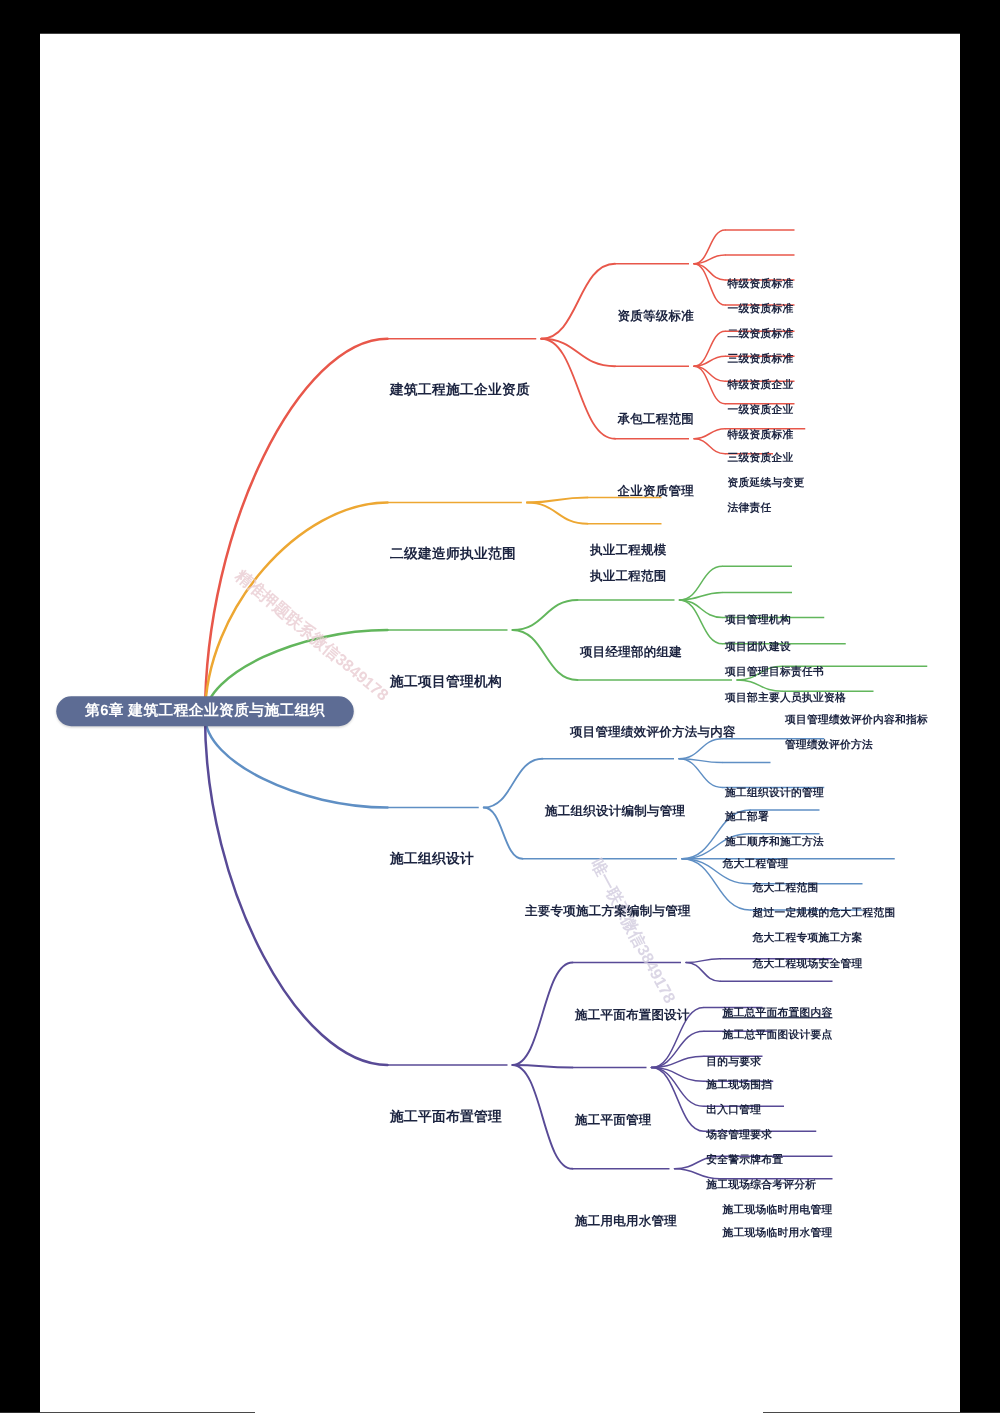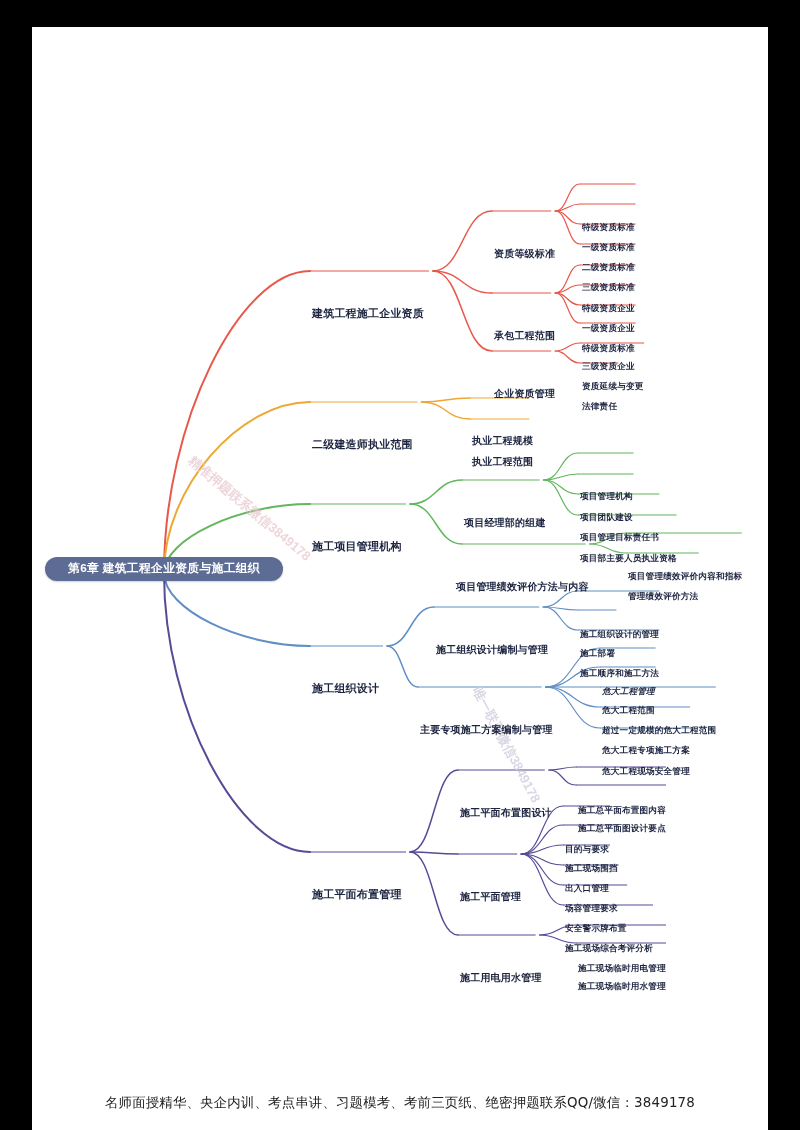--- a/index.html
+++ b/index.html
@@ -172,36 +172,35 @@
         <div class="node lvl3" style="left: 580px; top: 510px;">项目部主要人员执业资格</div>
         <div class="node lvl2" style="left: 456px; top: 539px;">项目管理绩效评价方法与内容</div>
         <div class="node lvl3" style="left: 628px; top: 528px;">项目管理绩效评价内容和指标</div>
         <div class="node lvl3" style="left: 628px; top: 548px;">管理绩效评价方法</div>
         <div class="node lvl1" style="left: 312px; top: 640px;">施工组织设计</div>
         <div class="node lvl2" style="left: 436px; top: 602px;">施工组织设计编制与管理</div>
         <div class="node lvl3" style="left: 580px; top: 586px;">施工组织设计的管理</div>
         <div class="node lvl3" style="left: 580px; top: 605px;">施工部署</div>
         <div class="node lvl3" style="left: 580px; top: 625px;">施工顺序和施工方法</div>
         <div class="node lvl2" style="left: 420px; top: 682px;">主要专项施工方案编制与管理</div>
-        <div class="node lvl3" style="left: 602px; top: 643px; font-style: italic;">危大工程管理</div>
+        <div class="node lvl3" style="left: 578px; top: 643px;">危大工程管理</div>
         <div class="node lvl3" style="left: 602px; top: 662px;">危大工程范围</div>
         <div class="node lvl3" style="left: 602px; top: 682px;">超过一定规模的危大工程范围</div>
         <div class="node lvl3" style="left: 602px; top: 702px;">危大工程专项施工方案</div>
         <div class="node lvl3" style="left: 602px; top: 723px;">危大工程现场安全管理</div>
         <div class="node lvl1" style="left: 312px; top: 846px;">施工平面布置管理</div>
         <div class="node lvl2" style="left: 460px; top: 765px;">施工平面布置图设计</div>
-        <div class="node lvl3" style="left: 578px; top: 762px;">施工总平面布置图内容</div>
+        <div class="node lvl3" style="left: 578px; top: 762px; text-decoration: underline;">施工总平面布置图内容</div>
         <div class="node lvl3" style="left: 578px; top: 780px;">施工总平面图设计要点</div>
         <div class="node lvl2" style="left: 460px; top: 849px;">施工平面管理</div>
         <div class="node lvl3" style="left: 565px; top: 801px; font-family: Liberation Serif, serif;">目的与要求</div>
         <div class="node lvl3" style="left: 565px; top: 820px;">施工现场围挡</div>
         <div class="node lvl3" style="left: 565px; top: 840px;">出入口管理</div>
         <div class="node lvl3" style="left: 565px; top: 860px;">场容管理要求</div>
         <div class="node lvl3" style="left: 565px; top: 880px;">安全警示牌布置</div>
         <div class="node lvl3" style="left: 565px; top: 900px;">施工现场综合考评分析</div>
         <div class="node lvl2" style="left: 460px; top: 930px;">施工用电用水管理</div>
         <div class="node lvl3" style="left: 578px; top: 920px;">施工现场临时用电管理</div>
         <div class="node lvl3" style="left: 578px; top: 938px;">施工现场临时用水管理</div>
       </div>
   </div>
 
-  <div id="footer">名师面授精华、央企内训、考点串讲、习题模考、考前三页纸、绝密押题联系QQ/微信：3849178</div>
 </div>
 
 </body></html>

